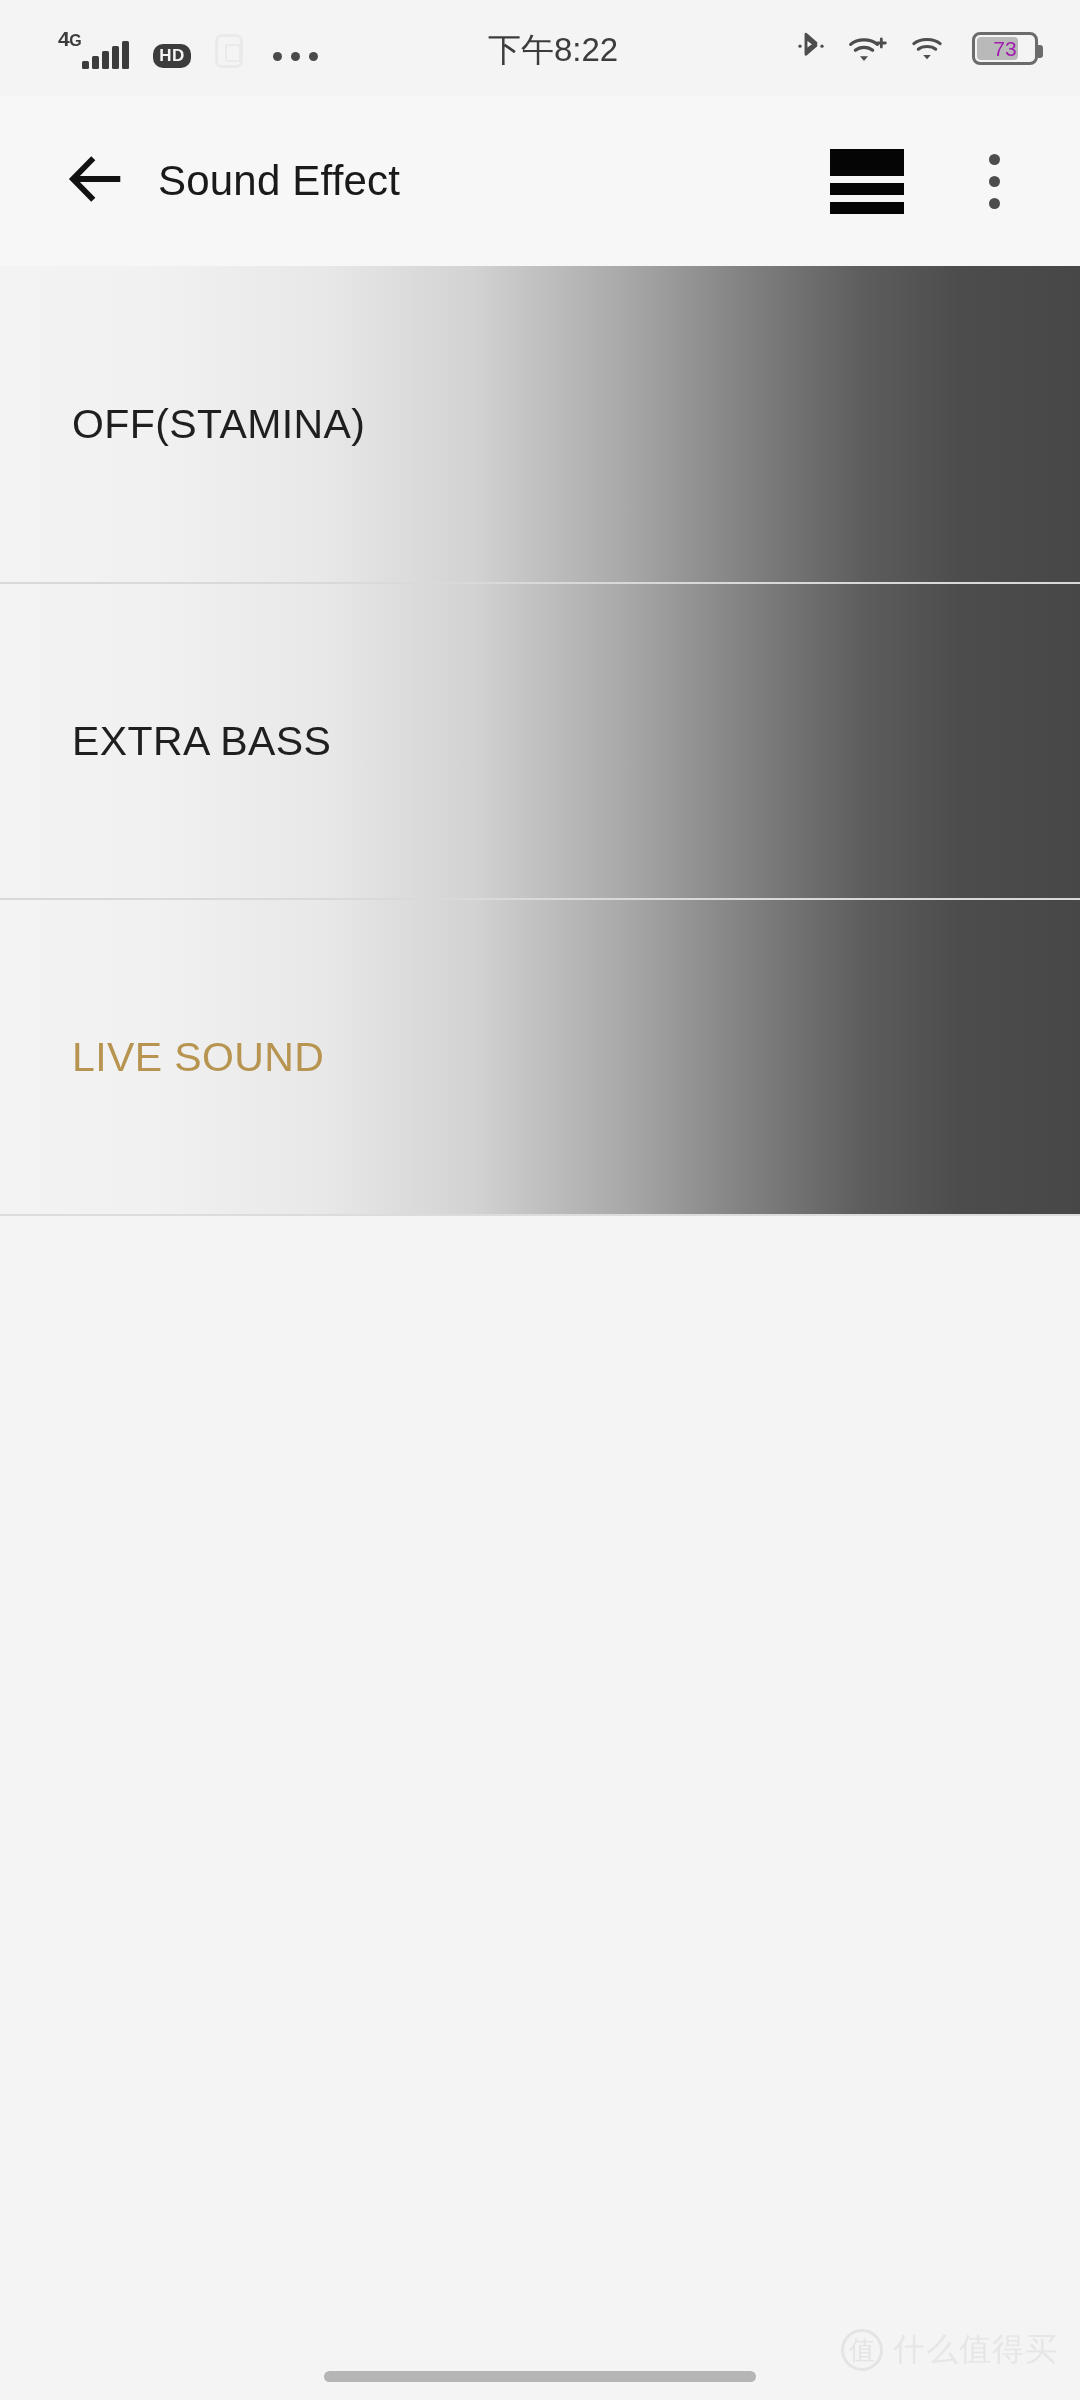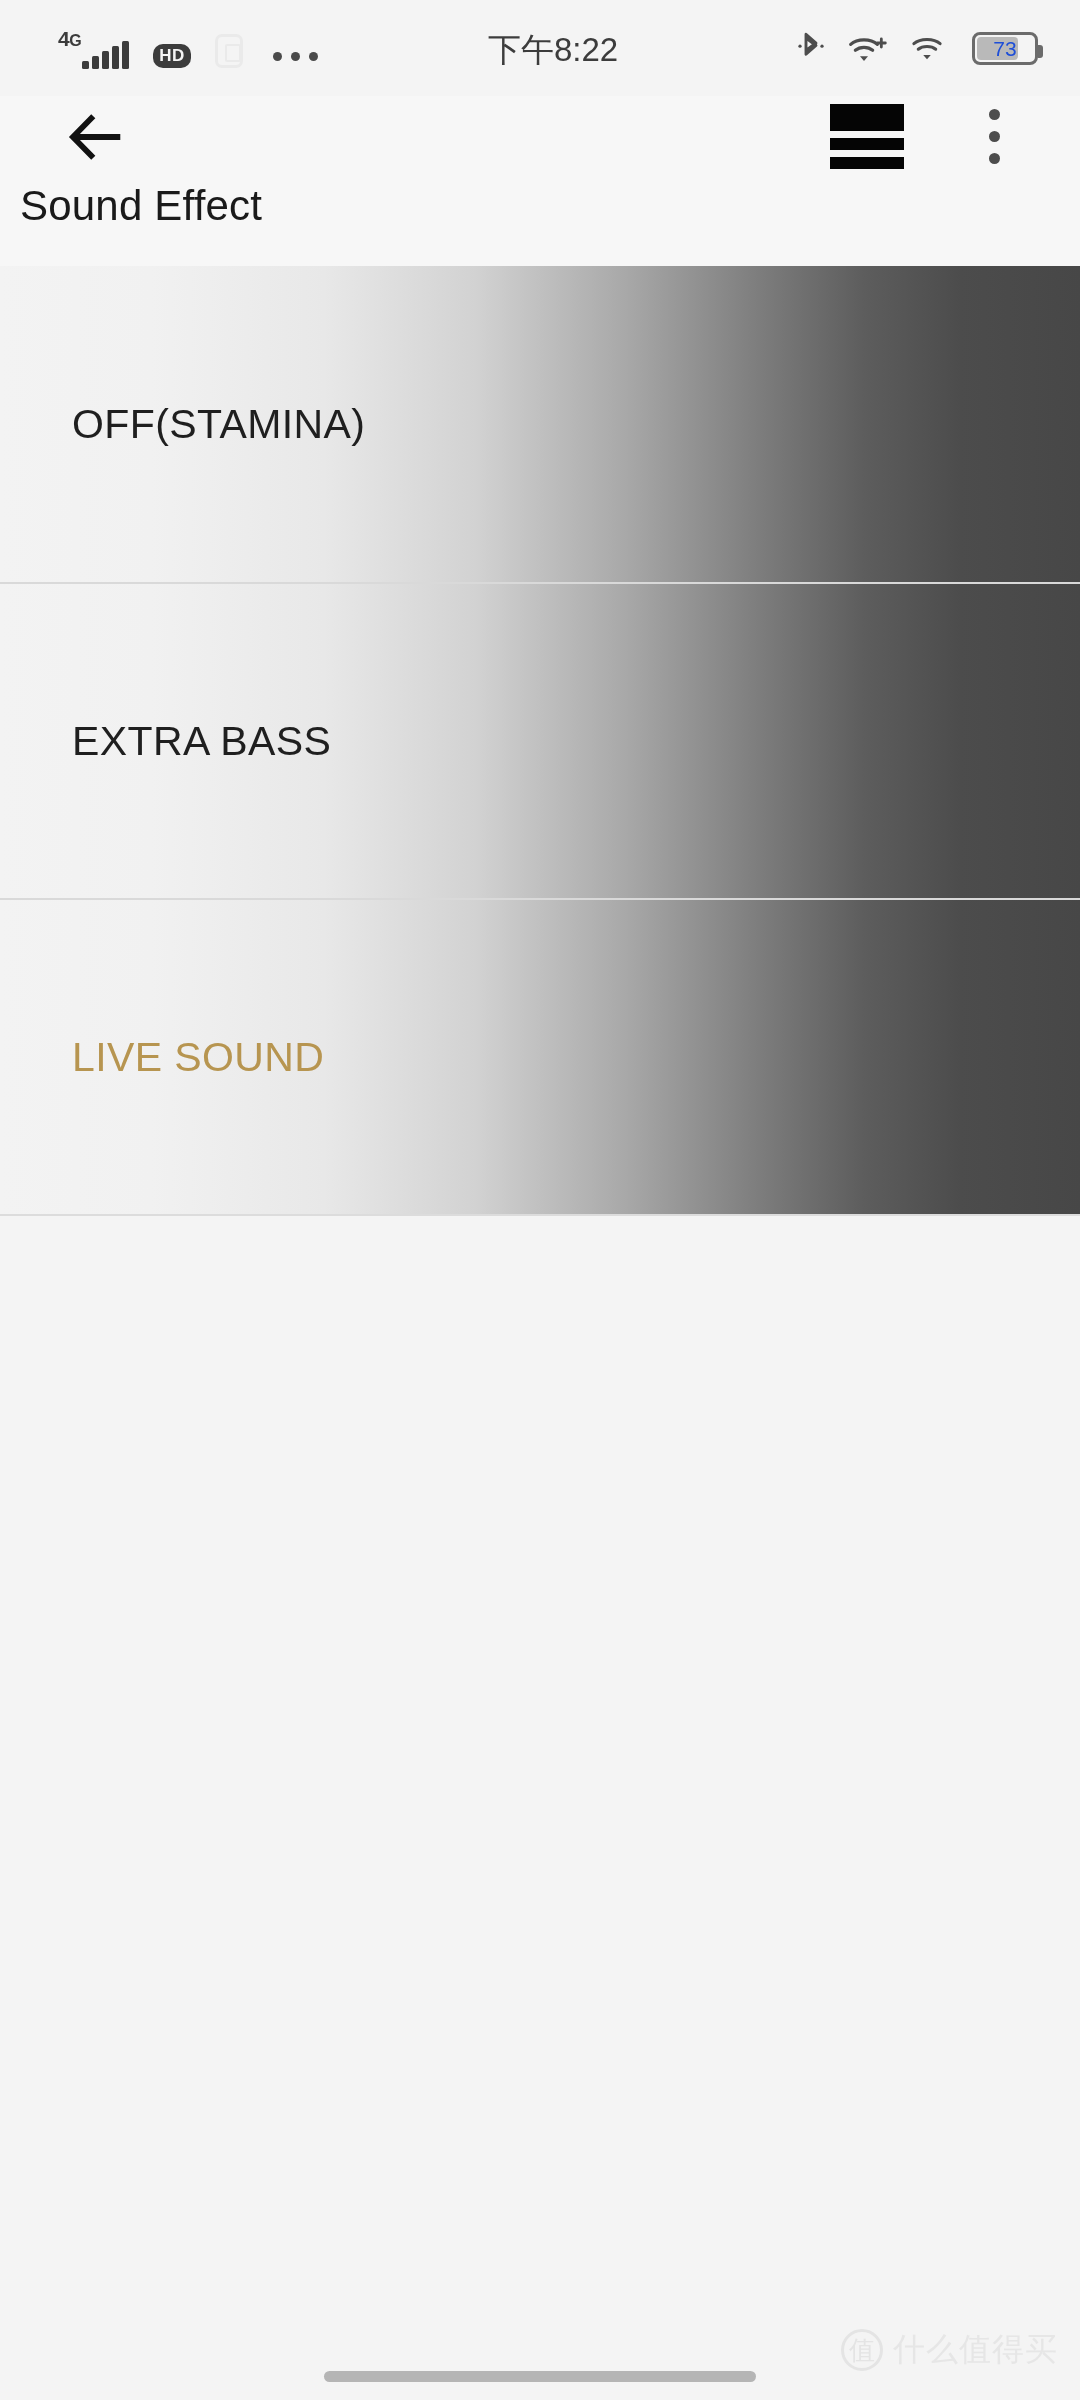--- a/index.html
+++ b/index.html
@@ -83,29 +83,29 @@
   .batt:after{
     content:""; position:absolute; right:-8px; top:10px;
     width:5px; height:13px; background:#6b6b6b; border-radius:0 3px 3px 0;
   }
   .batt-fill{
     position:absolute; left:2px; top:2px; bottom:2px;
     width:68%; background:#b9b9b9; border-radius:4px;
   }
   .batt-num{
     position:relative; width:100%; text-align:center;
-    font-size:21px; color:#1d4ed8; line-height:1;
+    font-size:21px; color:#a21caf; line-height:1;
   }
 
   
   #app-bar {
     position:absolute; top:96px; left:0;
     width:1080px; height:170px;
     background:#f7f7f7;
-    display:flex; flex-direction:column;
+    display:flex; align-items:center;
   }
   #back-button {
     width:86px; height:86px; margin-left:52px;
     display:flex; align-items:center; justify-content:center;
     cursor:pointer;
   }
   #page-title {
     font-size:42px; color:#1a1a1a;
     margin-left:20px; letter-spacing:0.2px;
   }

